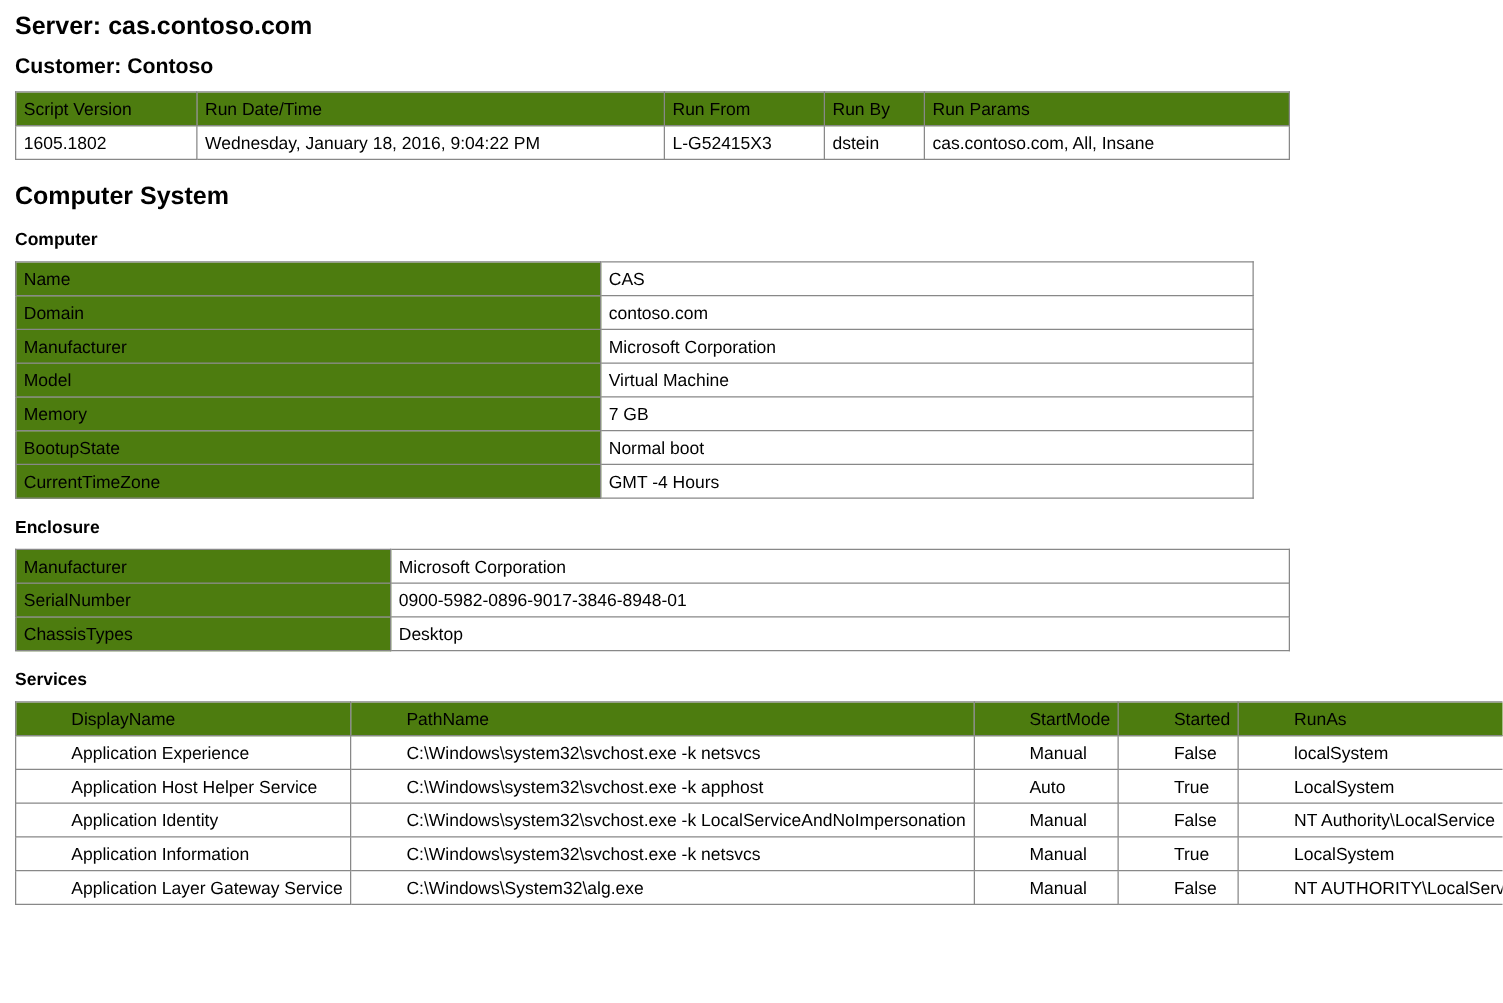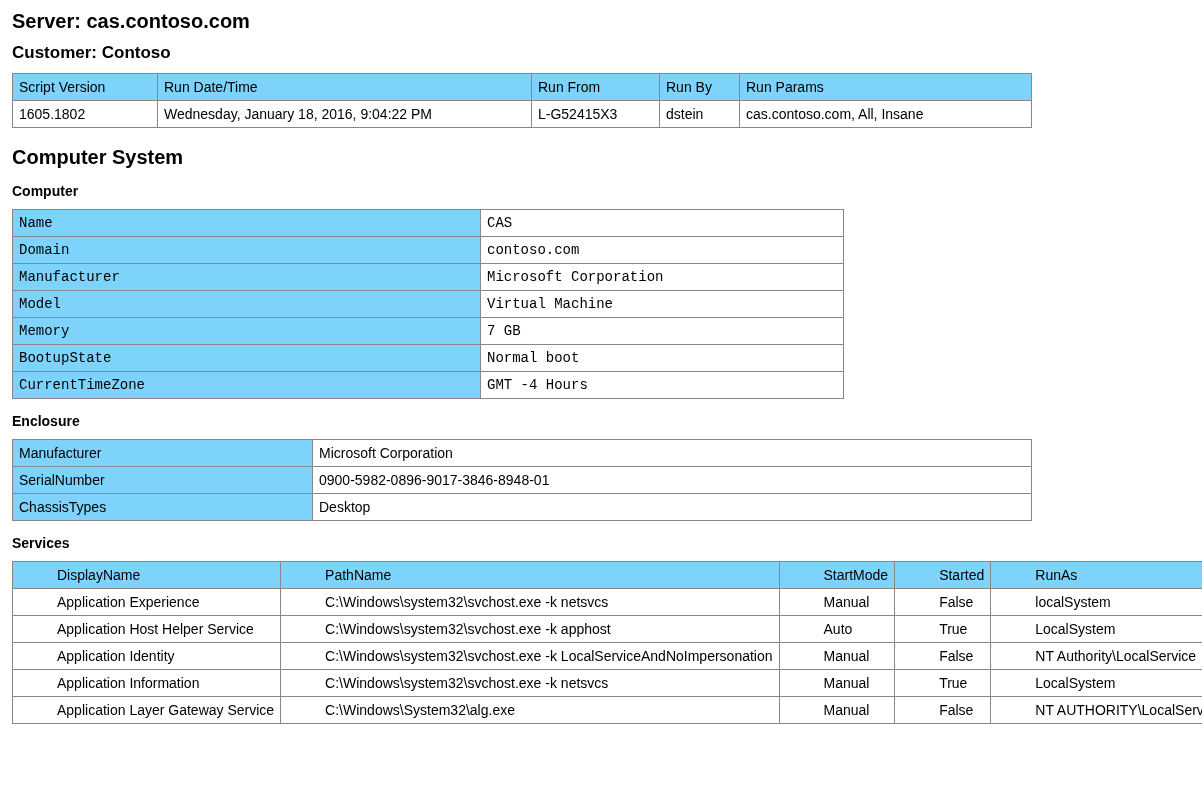--- a/index.html
+++ b/index.html
@@ -43,24 +43,24 @@
   th, td {
     border: 1px solid #888;
     padding: 5px 6px;
     text-align: left;
     font-weight: normal;
     font-size: 14px;
     vertical-align: middle;
     white-space: nowrap;
   }
   th, .key-cell, .hdr-cell {
-    background: #7dd3fc;
+    background: #4d7c0f;
   }
   .run-table { width: 1020px; }
-  .kv-table  { width: 832px; font-family: Liberation Mono, monospace; }
+  .kv-table  { width: 991px; }
   .kv-table .key-cell { width: 455px; }
   .enc-table { width: 1020px; }
   .enc-table .key-cell { width: 287px; }
   .svc-table td, .svc-table th { white-space: nowrap; padding-left: 44px; }
 </style>
 </head>
 <body>
 
 <h1>
   <span>Server:</span>

